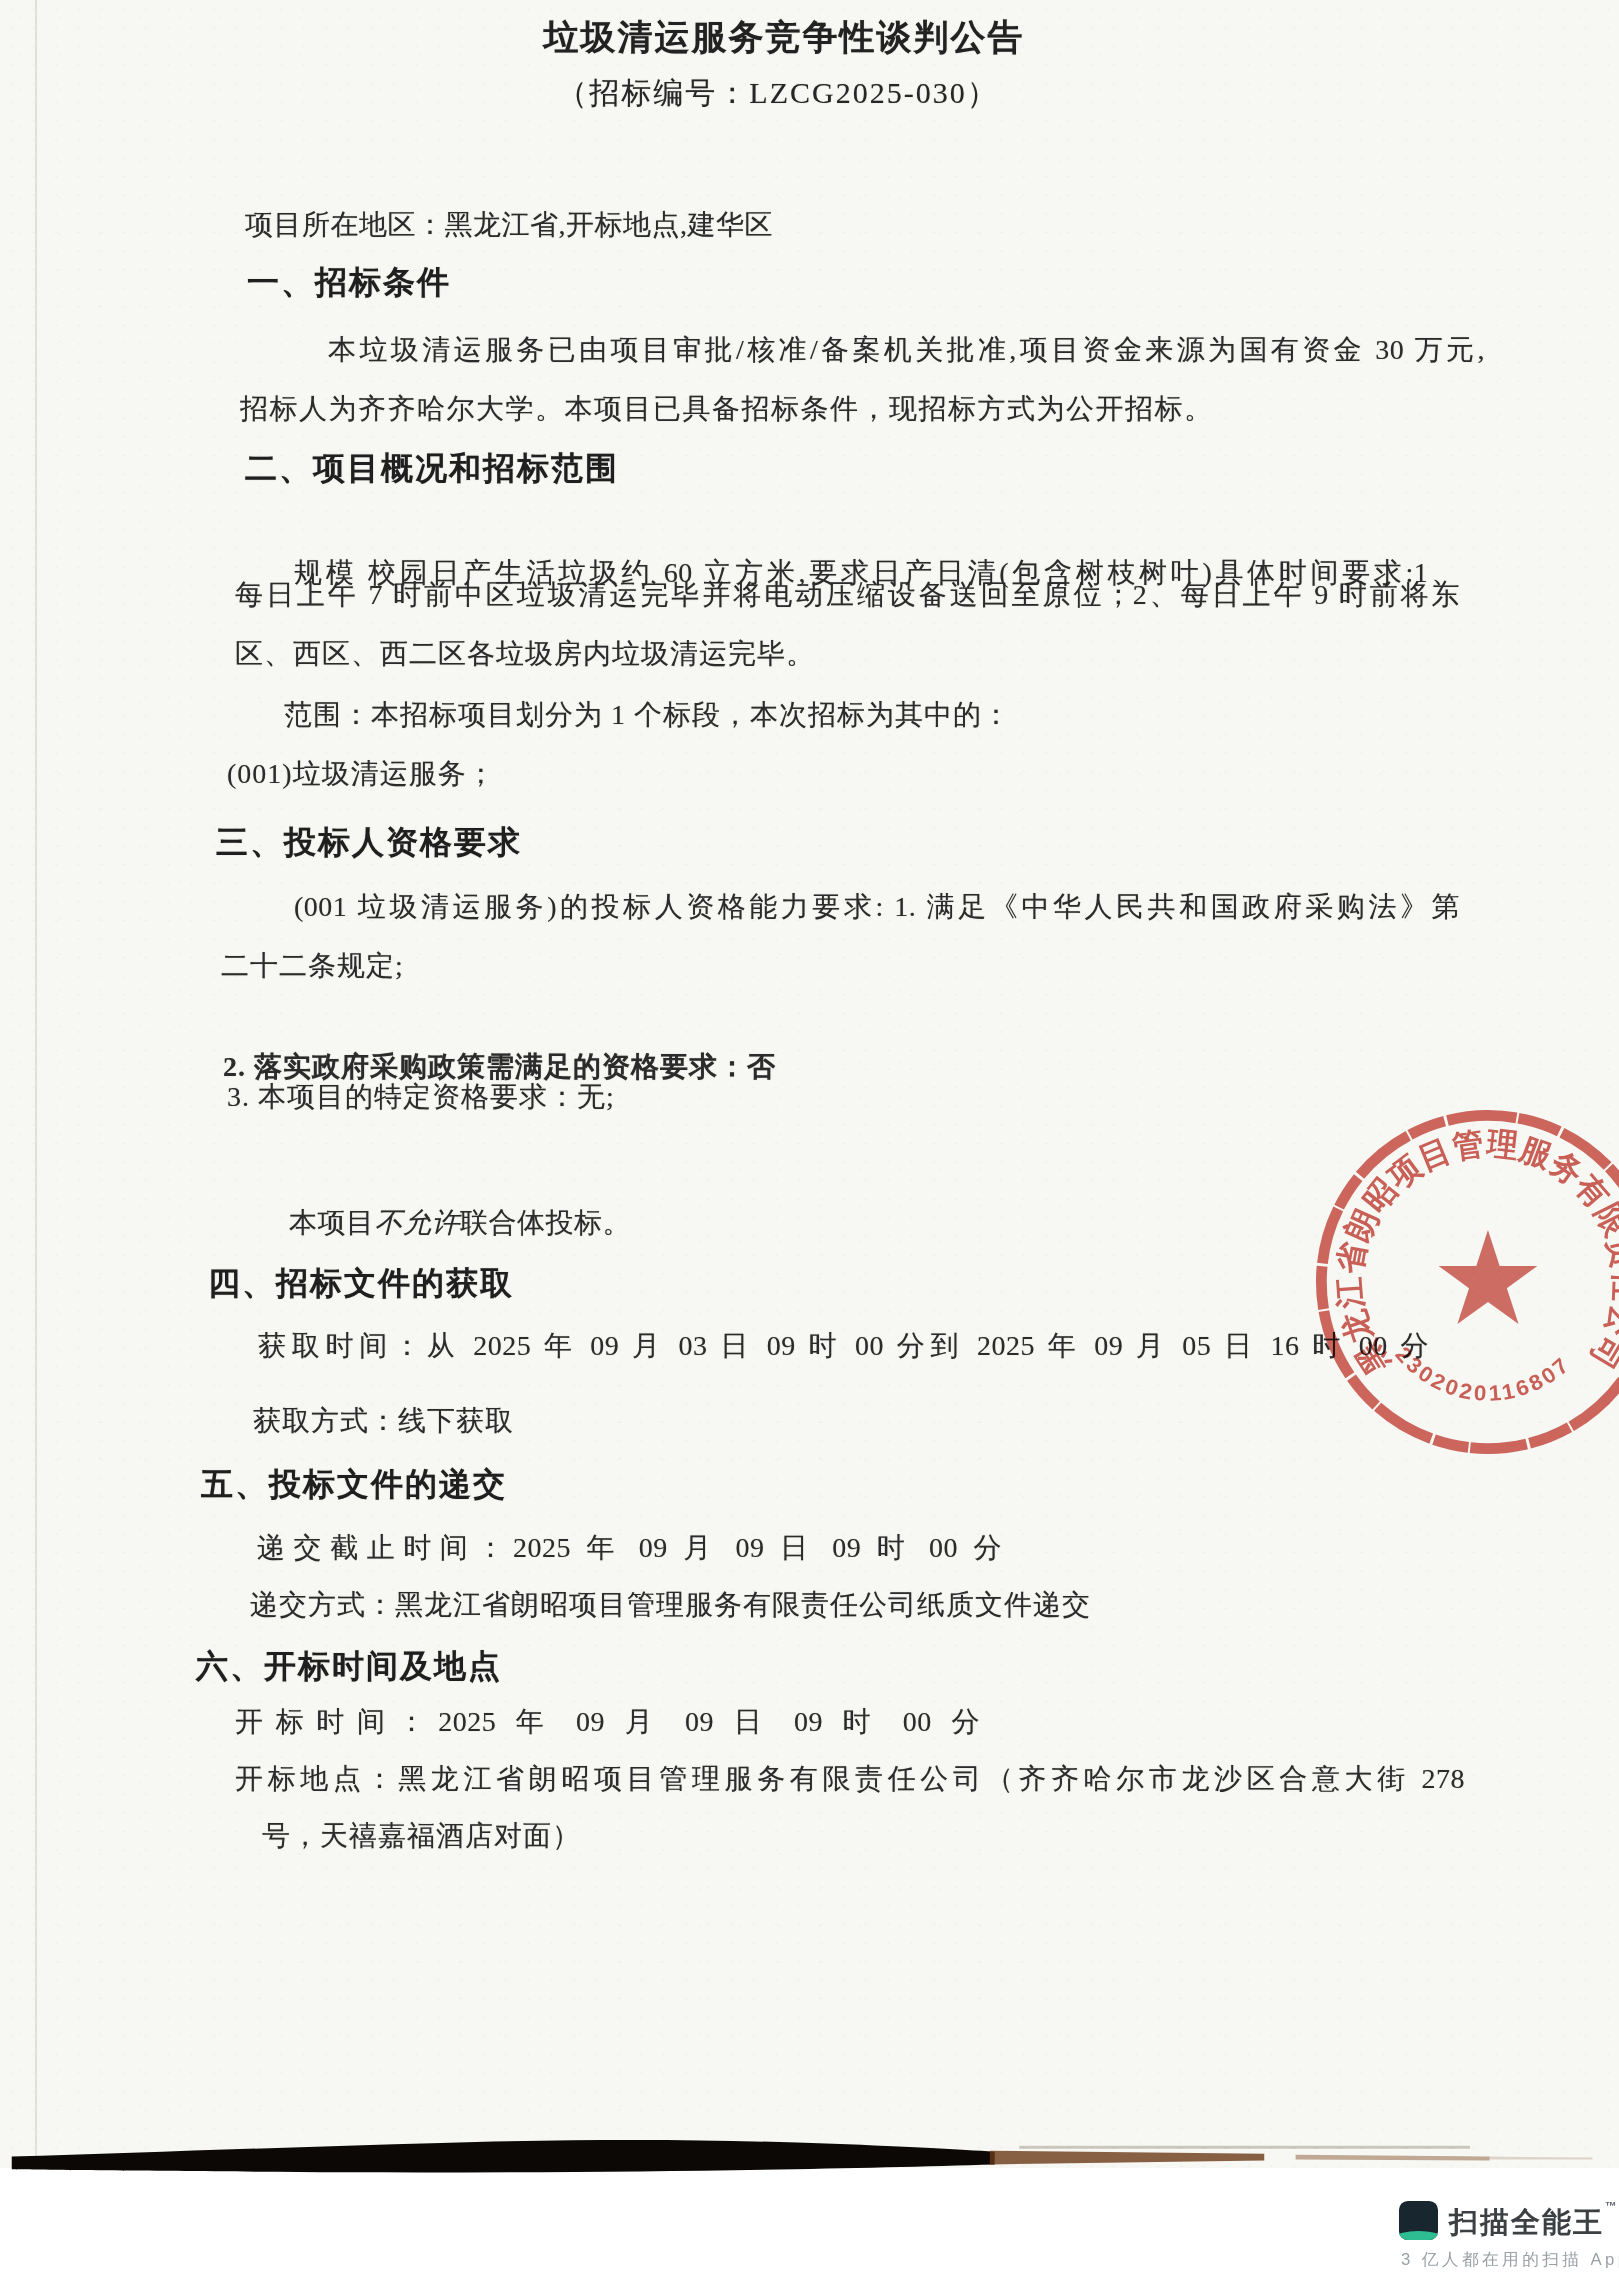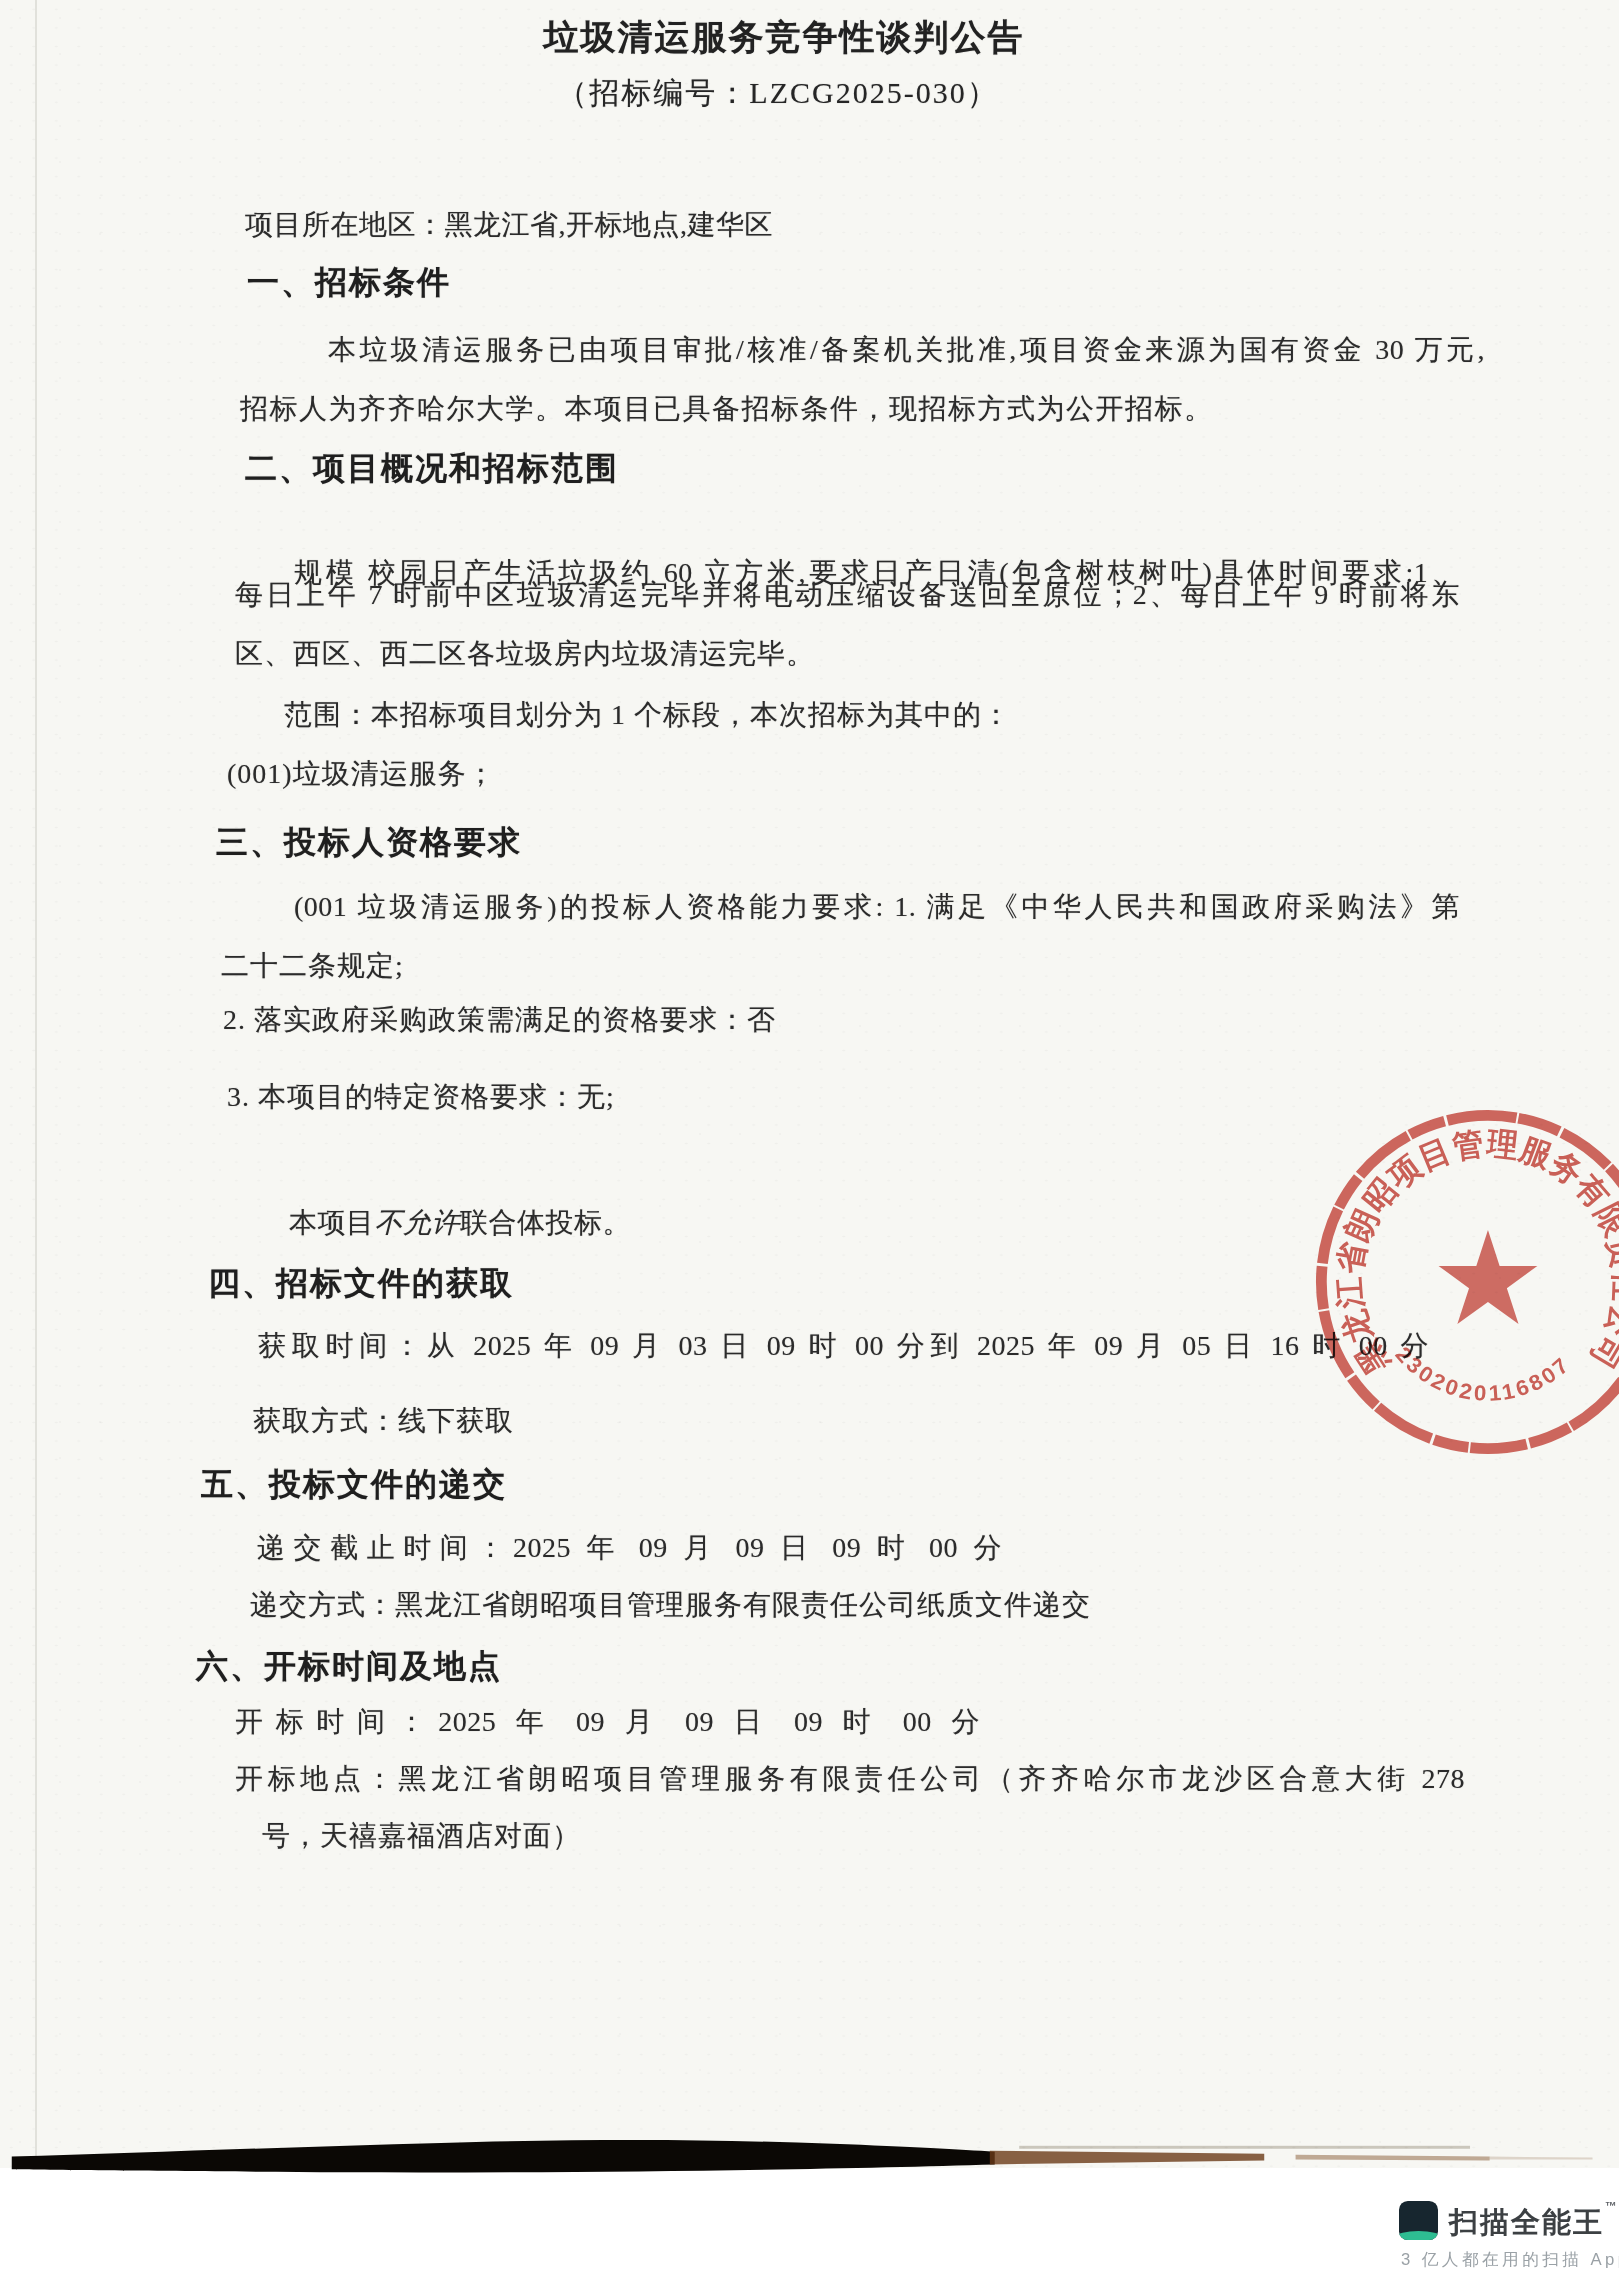--- a/index.html
+++ b/index.html
@@ -92,21 +92,21 @@
   <div class="ln hd" style="left:245px;top:449px;">二、项目概况和招标范围</div>
   <div class="ln stretch" style="left:294px;top:536px;width:1166px;margin-top:20px;">规模 校园日产生活垃圾约 60 立方米,要求日产日清(包含树枝树叶)具体时间要求:1、</div>
   <div class="ln stretch" style="left:235px;top:578px;width:1225px;">每日上午 7 时前中区垃圾清运完毕并将电动压缩设备送回至原位；2、每日上午 9 时前将东</div>
   <div class="ln" style="left:235px;top:637px;letter-spacing:1px;">区、西区、西二区各垃圾房内垃圾清运完毕。</div>
   <div class="ln" style="left:284px;top:698px;letter-spacing:1px;">范围：本招标项目划分为 1 个标段，本次招标为其中的：</div>
   <div class="ln" style="left:227px;top:757px;letter-spacing:1px;">(001)垃圾清运服务；</div>
 
   <div class="ln hd" style="left:216px;top:823px;">三、投标人资格要求</div>
   <div class="ln stretch" style="left:294px;top:890px;width:1166px;">(001 垃圾清运服务)的投标人资格能力要求: 1. 满足《中华人民共和国政府采购法》第</div>
   <div class="ln" style="left:221px;top:949px;letter-spacing:1px;">二十二条规定;</div>
-  <div class="ln" style="left:223px;top:1003px;letter-spacing:1px;">2. 落实政府采购政策需满足的资格要求：否</div>
+  <div class="ln" style="left:223px;top:1050px;letter-spacing:1px;font-weight:bold;">2. 落实政府采购政策需满足的资格要求：否</div>
   <div class="ln" style="left:227px;top:1080px;letter-spacing:1px;">3. 本项目的特定资格要求：无;</div>
 
   <div class="ln" style="left:289px;top:1206px;"><span>本项目</span><span class="em-seg">不允许</span><span>联合体投标。</span></div>
 
   <div class="ln hd" style="left:208px;top:1264px;">四、招标文件的获取</div>
   <div class="ln stretch" style="left:258px;top:1329px;width:1171px;">获取时间：从 2025 年 09 月 03 日  09 时 00 分到 2025 年 09 月 05 日  16 时 00 分</div>
   <div class="ln" style="left:253px;top:1404px;letter-spacing:1px;">获取方式：线下获取</div>
 
   <div class="ln hd" style="left:201px;top:1465px;">五、投标文件的递交</div>
   <div class="ln stretch" style="left:257px;top:1531px;width:745px;">递交截止时间：2025 年 09 月 09 日  09 时 00 分</div>

